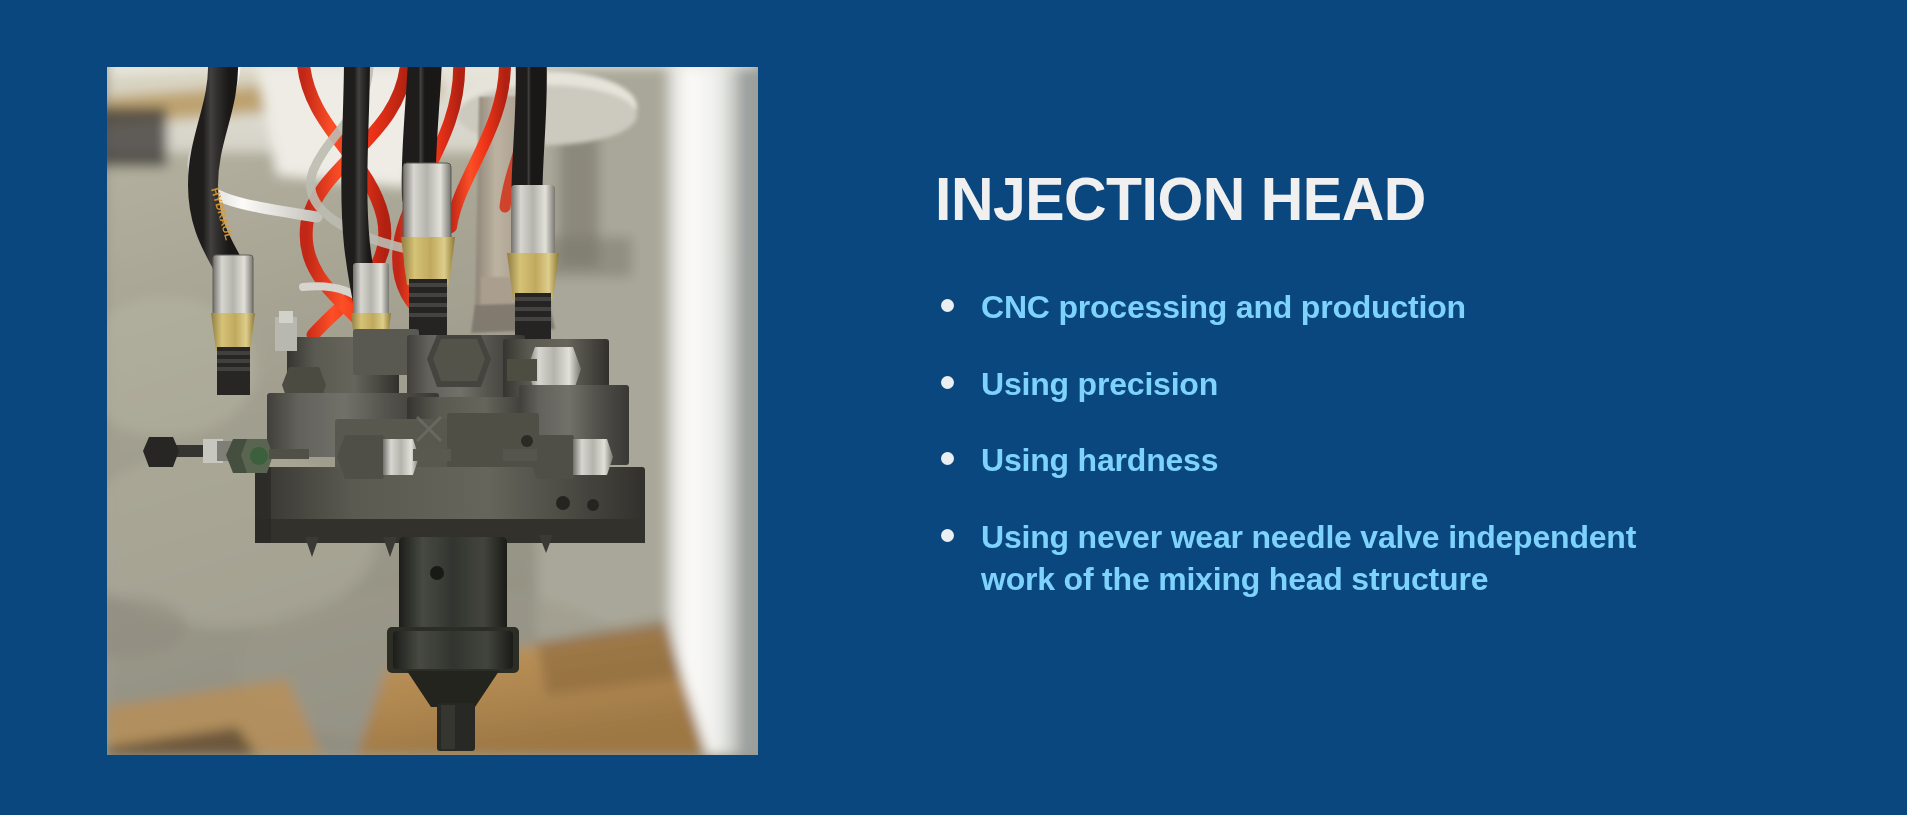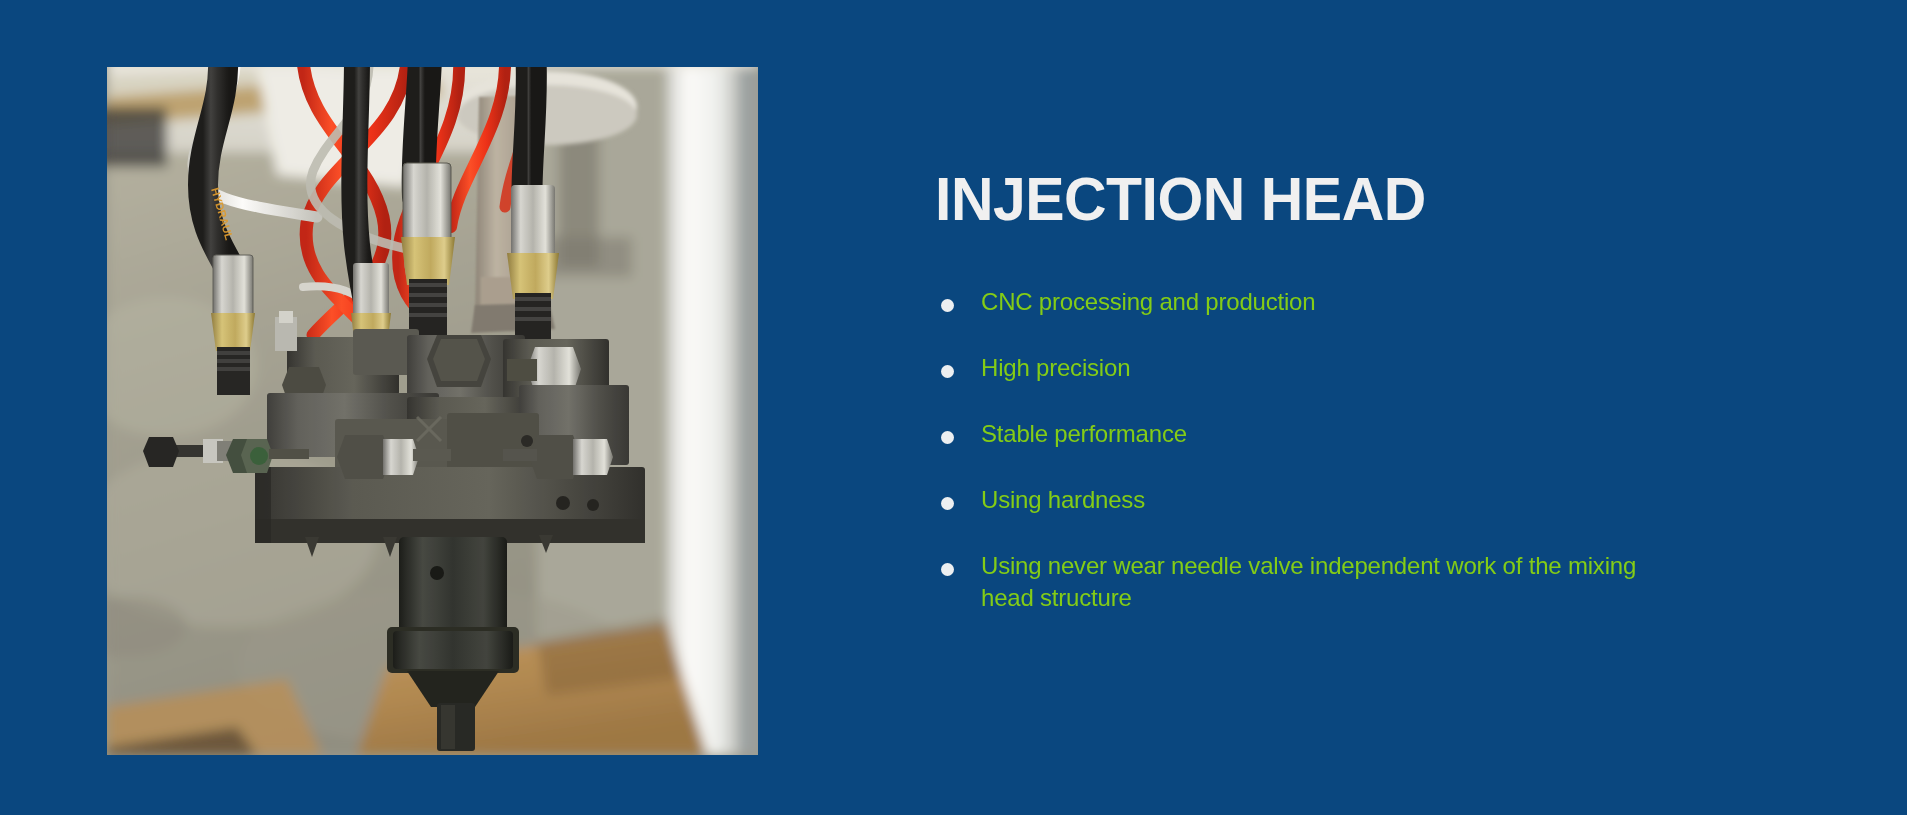--- a/index.html
+++ b/index.html
@@ -42,23 +42,23 @@
     white-space:nowrap;
   }
   .bullets {
     margin-top:56px;
     list-style:none;
   }
   .bullet {
     position:relative;
     padding-left:46px;
     margin-bottom:34px;
-    color:#84cc16;
-    font-size:24px;
-    font-weight:400;
+    color:#7dd3fc;
+    font-size:32px;
+    font-weight:700;
     line-height:1.33;
     letter-spacing:-0.2px;
   }
   .bullet:last-child { margin-bottom:9px; }
   .bullet .dot {
     position:absolute;
     left:6px; top:13px;
     width:13px; height:13px;
     border-radius:50%;
     background:#eceff1;
@@ -344,25 +344,21 @@
   <div class="content">
     <h1 class="title">INJECTION HEAD</h1>
 
     <ul class="bullets">
       <li class="bullet">
         <span class="dot"></span>
         <span class="btext">CNC processing and production</span>
       </li>
       <li class="bullet">
         <span class="dot"></span>
-        <span class="btext">High precision</span>
-      </li>
-      <li class="bullet">
-        <span class="dot"></span>
-        <span class="btext">Stable performance</span>
+        <span class="btext">Using precision</span>
       </li>
       <li class="bullet">
         <span class="dot"></span>
         <span class="btext">Using hardness</span>
       </li>
       <li class="bullet">
         <span class="dot"></span>
         <span class="btext">Using never wear needle valve independent work of the mixing head structure</span>
       </li>
     </ul>

